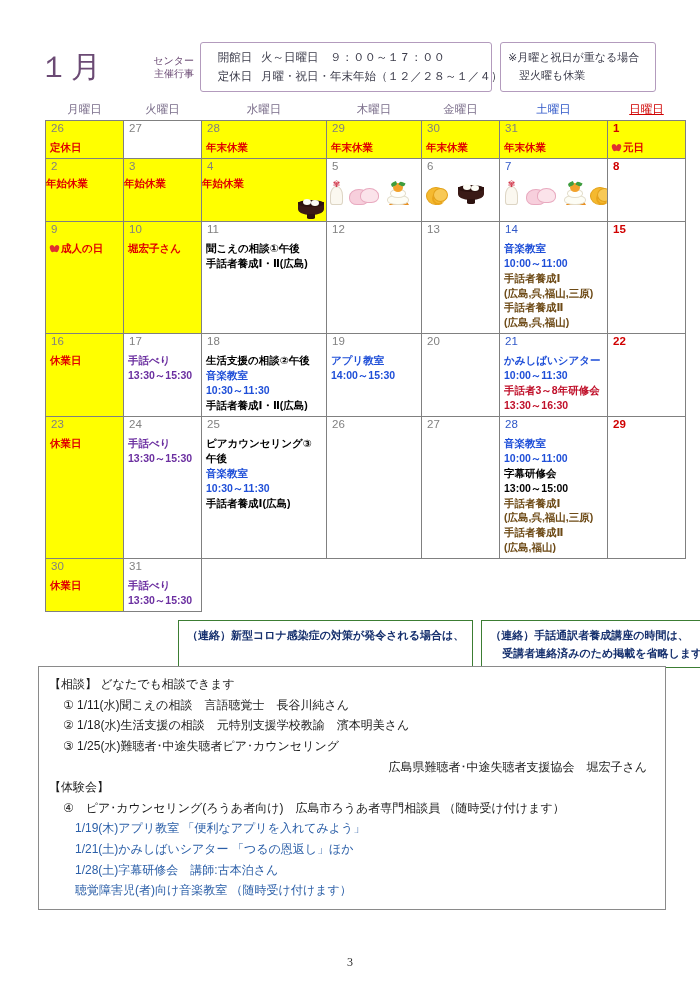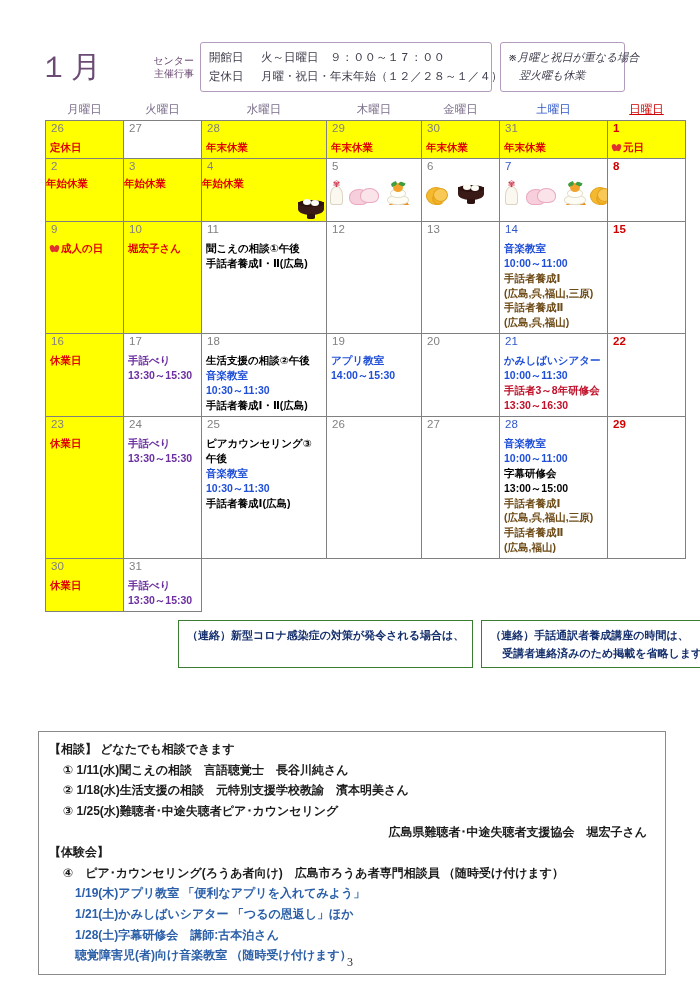--- a/index.html
+++ b/index.html
@@ -49,30 +49,29 @@
     width: 292px;
     box-sizing: border-box;
     background: #fff;
   }
   .hours-line {
     font-size: 11.5px;
     line-height: 1.65;
     color: #3b3b4a;
     white-space: nowrap;
   }
-  .hours-line .lbl { display: inline-block; width: 52px; }
+  .hours-line .lbl { display: inline-block; width: 52px; text-align: center; }
   .note-box {
     margin-left: 8px;
     border: 1px solid #b39bbd;
     border-radius: 3px;
     padding: 6px 7px;
-    width: 125px;
+    width: 156px;
     box-sizing: border-box;
     background: #fff;
-    font-style: italic;
   }
   .note-line {
     font-size: 11px;
     line-height: 1.6;
     color: #3b3b4a;
     white-space: nowrap;
   }
   .note-line.indent { padding-left: 11px; }
 
   
@@ -309,27 +308,26 @@
     font-weight: bold;
     line-height: 1.65;
     color: #16306e;
     white-space: nowrap;
   }
   .notice .ln.ind { padding-left: 12px; }
 
   
   .infobox {
     position: absolute;
-    left: 38px; top: 731px;
+    left: 38px; top: 666px;
     width: 628px;
     border: 1px solid #8a8a8a;
     background: #fff;
     box-sizing: border-box;
     padding: 7px 10px 8px 10px;
-    font-weight: bold;
   }
   .infobox .ln {
     font-size: 12px;
     line-height: 1.72;
     color: #1b1b1b;
     white-space: nowrap;
   }
   .infobox .ln.i1 { padding-left: 14px; }
   .infobox .ln.i2 { padding-left: 14px; }
   .infobox .ln.right { text-align: right; padding-right: 8px; }

